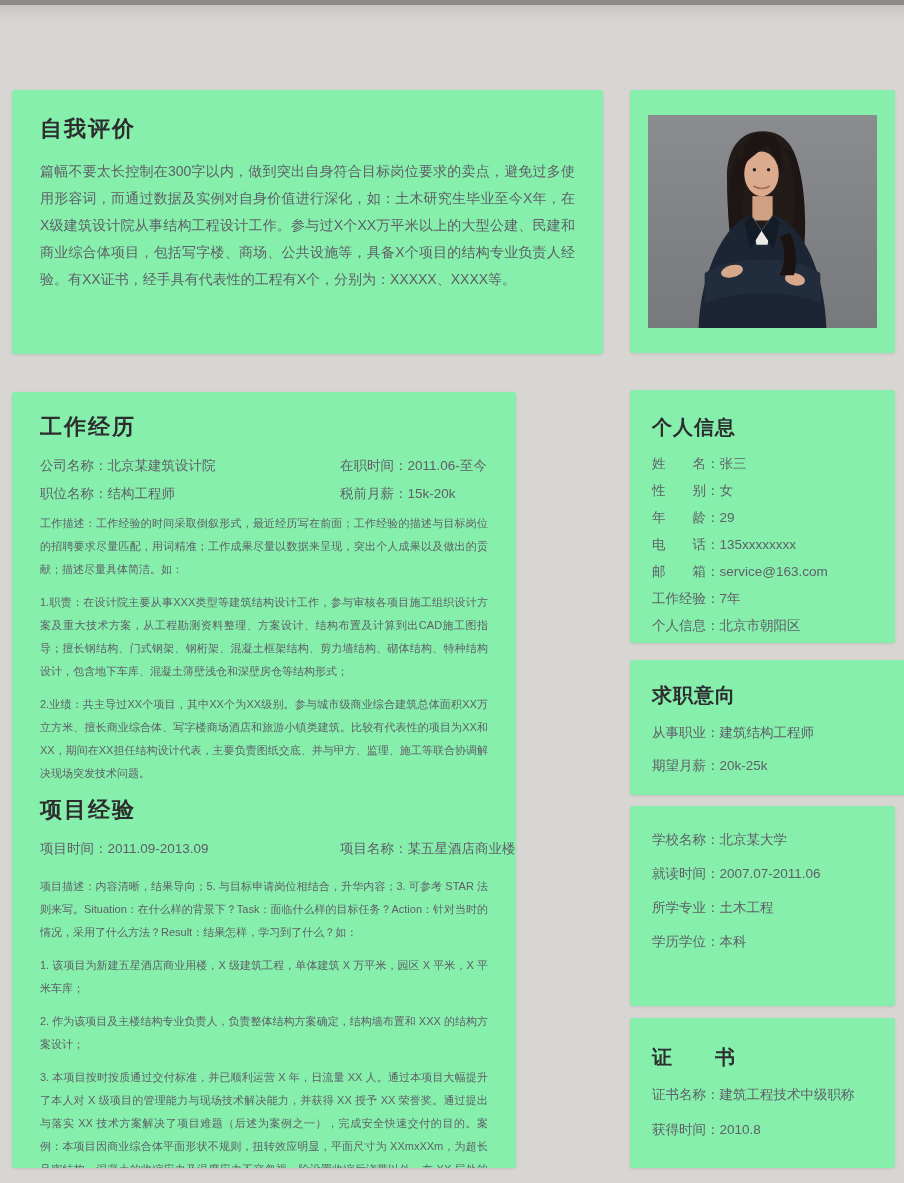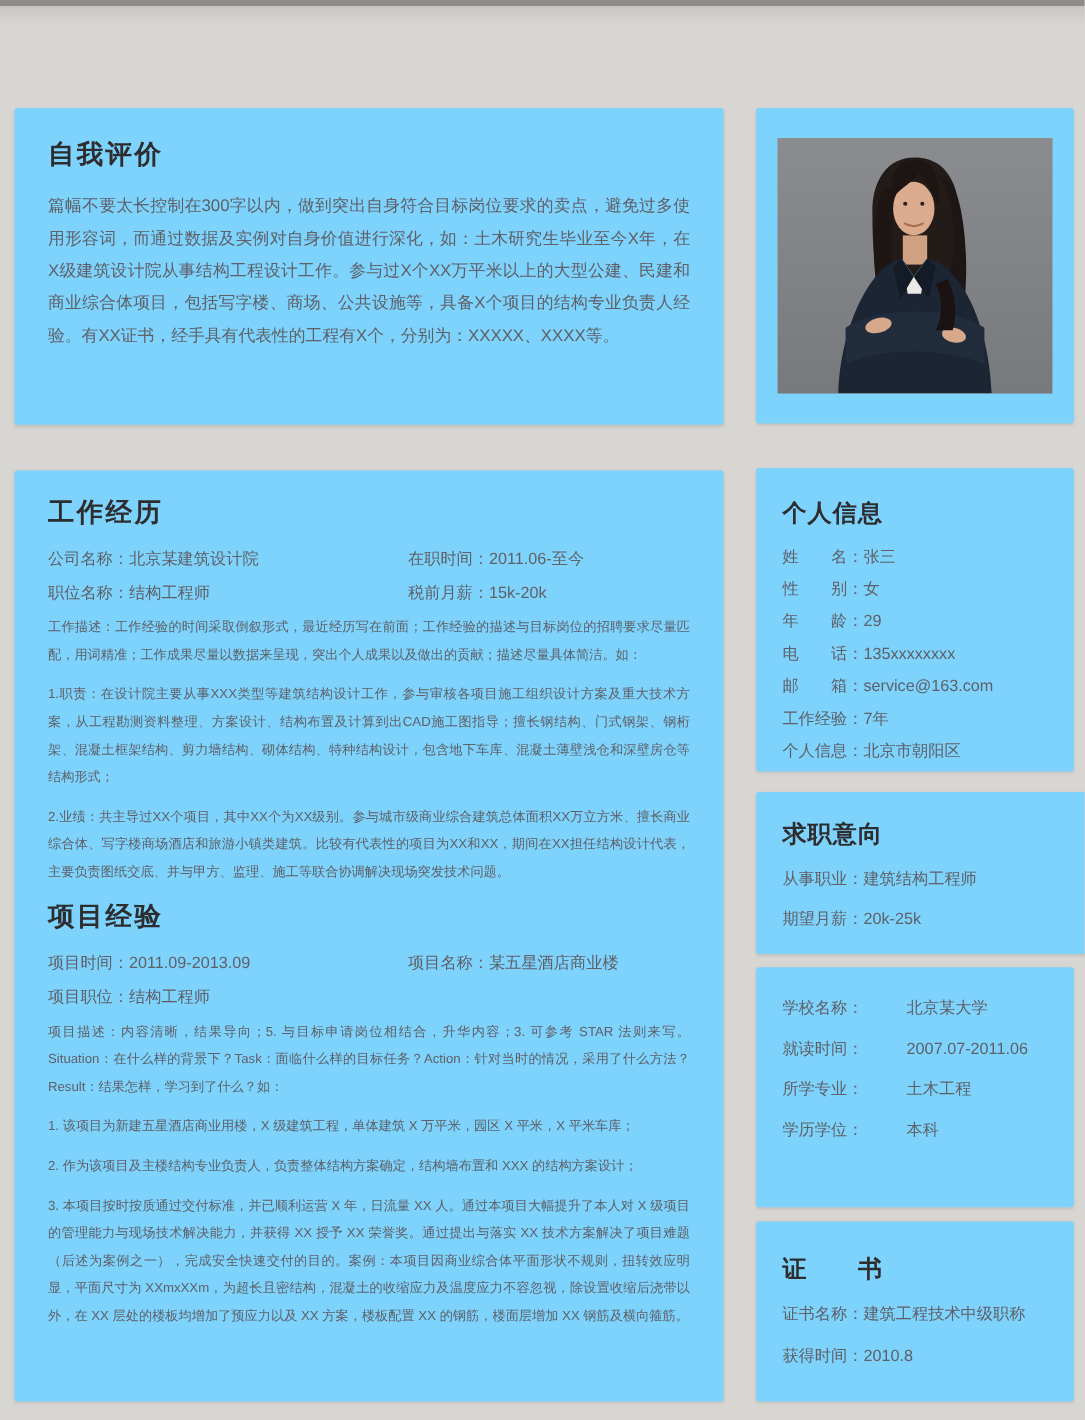--- a/index.html
+++ b/index.html
@@ -9,29 +9,29 @@
     font-family:"Liberation Sans","DejaVu Sans",sans-serif;
     -webkit-font-smoothing:antialiased;
   }
   .page{position:relative;width:904px;height:1183px;background:#d8d6d3;overflow:hidden;}
   .topbar{position:absolute;top:0;left:0;width:100%;height:5px;background:#8d8c8a;}
   .topbar-fade{position:absolute;top:5px;left:0;width:100%;height:16px;
     background:linear-gradient(#c7c5c2,#d8d6d3);}
 
   .card{
     position:absolute;
-    background:#7dd3fc;
+    background:#86efac;
     border-radius:3px;
     box-shadow:0 1px 3px rgba(0,0,0,0.10);
     box-sizing:border-box;
   }
 
   
   .card-self{left:12px;top:90px;width:591px;height:264px;padding:24px 28px 0 28px;}
-  .card-main{left:12px;top:392px;width:591px;height:776px;padding:20px 28px 0 28px;overflow:hidden;}
+  .card-main{left:12px;top:392px;width:504px;height:776px;padding:20px 28px 0 28px;overflow:hidden;}
 
   
   .card-photo{left:630px;top:90px;width:265px;height:263px;padding:25px 18px;}
   .card-info{left:630px;top:390px;width:265px;height:253px;padding:24px 22px 0 22px;}
   .card-intent{left:630px;top:660px;width:295px;height:135px;padding:22px 22px 0 22px;}
   .card-edu{left:630px;top:806px;width:265px;height:200px;padding:24px 22px 0 22px;}
   .card-cert{left:630px;top:1018px;width:265px;height:150px;padding:26px 22px 0 22px;}
 
   h2.sec-title{
     margin:0 0 14px 0;
@@ -56,21 +56,21 @@
   .fieldcell{font-size:13.5px;line-height:20px;color:#5f6068;white-space:nowrap;}
 
   .proj-title{margin:8px 0 12px 0;}
 
   .kv{display:flex;font-size:13.5px;color:#5f6068;}
   .kv .k{flex:0 0 auto;white-space:pre;}
   .kv .v{white-space:pre;}
 
   .info-row{margin-bottom:9px;line-height:18px;}
   .intent-row{margin-bottom:14px;line-height:19px;}
-  .edu-row{margin-bottom:15px;line-height:19px;gap:36px;}
+  .edu-row{margin-bottom:15px;line-height:19px;}
   .cert-row{margin-bottom:16px;line-height:19px;}
 
   .photo-frame{width:100%;height:100%;background:#85878a;overflow:hidden;}
   .photo-frame svg{display:block;width:100%;height:100%;}
 </style>
 </head>
 <body>
 
 <div class="page">
   <div class="topbar"></div>
@@ -157,23 +157,20 @@
     <div class="fieldrows">
       <div class="fieldrow">
         <div class="fieldcell">
           <span>项目时间：</span><span>2011.09-2013.09</span>
         </div>
         <div class="fieldcell">
           <span>项目名称：</span><span>某五星酒店商业楼</span>
         </div>
       </div>
       <div class="fieldrow">
-        <div class="fieldcell">
-          <span>项目职位：</span><span>结构工程师</span>
-        </div>
         <div class="fieldcell"></div>
       </div>
     </div>
 
     <p class="para">项目描述：内容清晰，结果导向；5. 与目标申请岗位相结合，升华内容；3. 可参考 STAR 法则来写。Situation：在什么样的背景下？Task：面临什么样的目标任务？Action：针对当时的情况，采用了什么方法？Result：结果怎样，学习到了什么？如：</p>
     <p class="para">1. 该项目为新建五星酒店商业用楼，X 级建筑工程，单体建筑 X 万平米，园区 X 平米，X 平米车库；</p>
     <p class="para">2. 作为该项目及主楼结构专业负责人，负责整体结构方案确定，结构墙布置和 XXX 的结构方案设计；</p>
     <p class="para">3. 本项目按时按质通过交付标准，并已顺利运营 X 年，日流量 XX 人。通过本项目大幅提升了本人对 X 级项目的管理能力与现场技术解决能力，并获得 XX 授予 XX 荣誉奖。通过提出与落实 XX 技术方案解决了项目难题（后述为案例之一），完成安全快速交付的目的。案例：本项目因商业综合体平面形状不规则，扭转效应明显，平面尺寸为 XXmxXXm，为超长且密结构，混凝土的收缩应力及温度应力不容忽视，除设置收缩后浇带以外，在 XX 层处的楼板均增加了预应力以及 XX 方案，楼板配置 XX 的钢筋，楼面层增加 XX 钢筋及横向箍筋。</p>
   </div>
 

